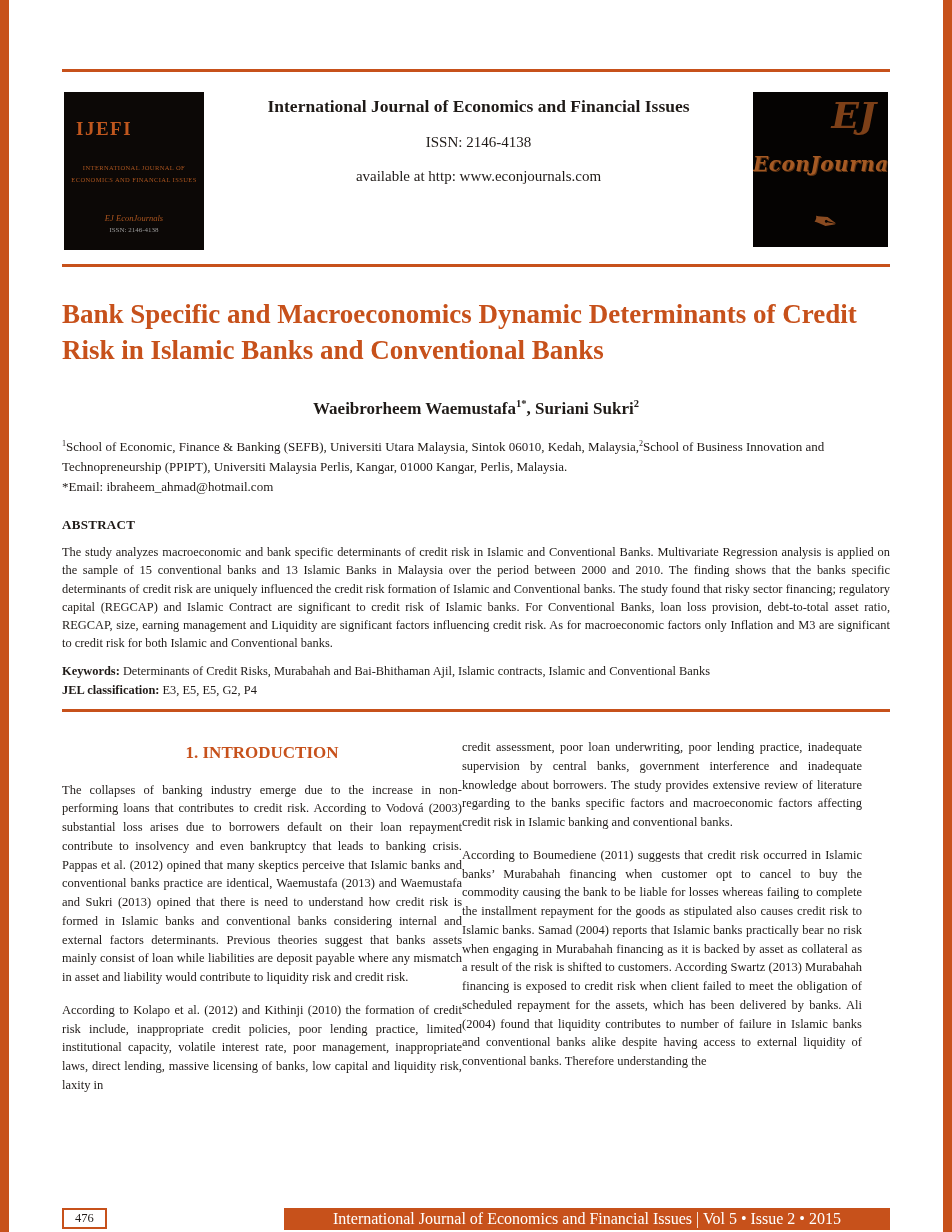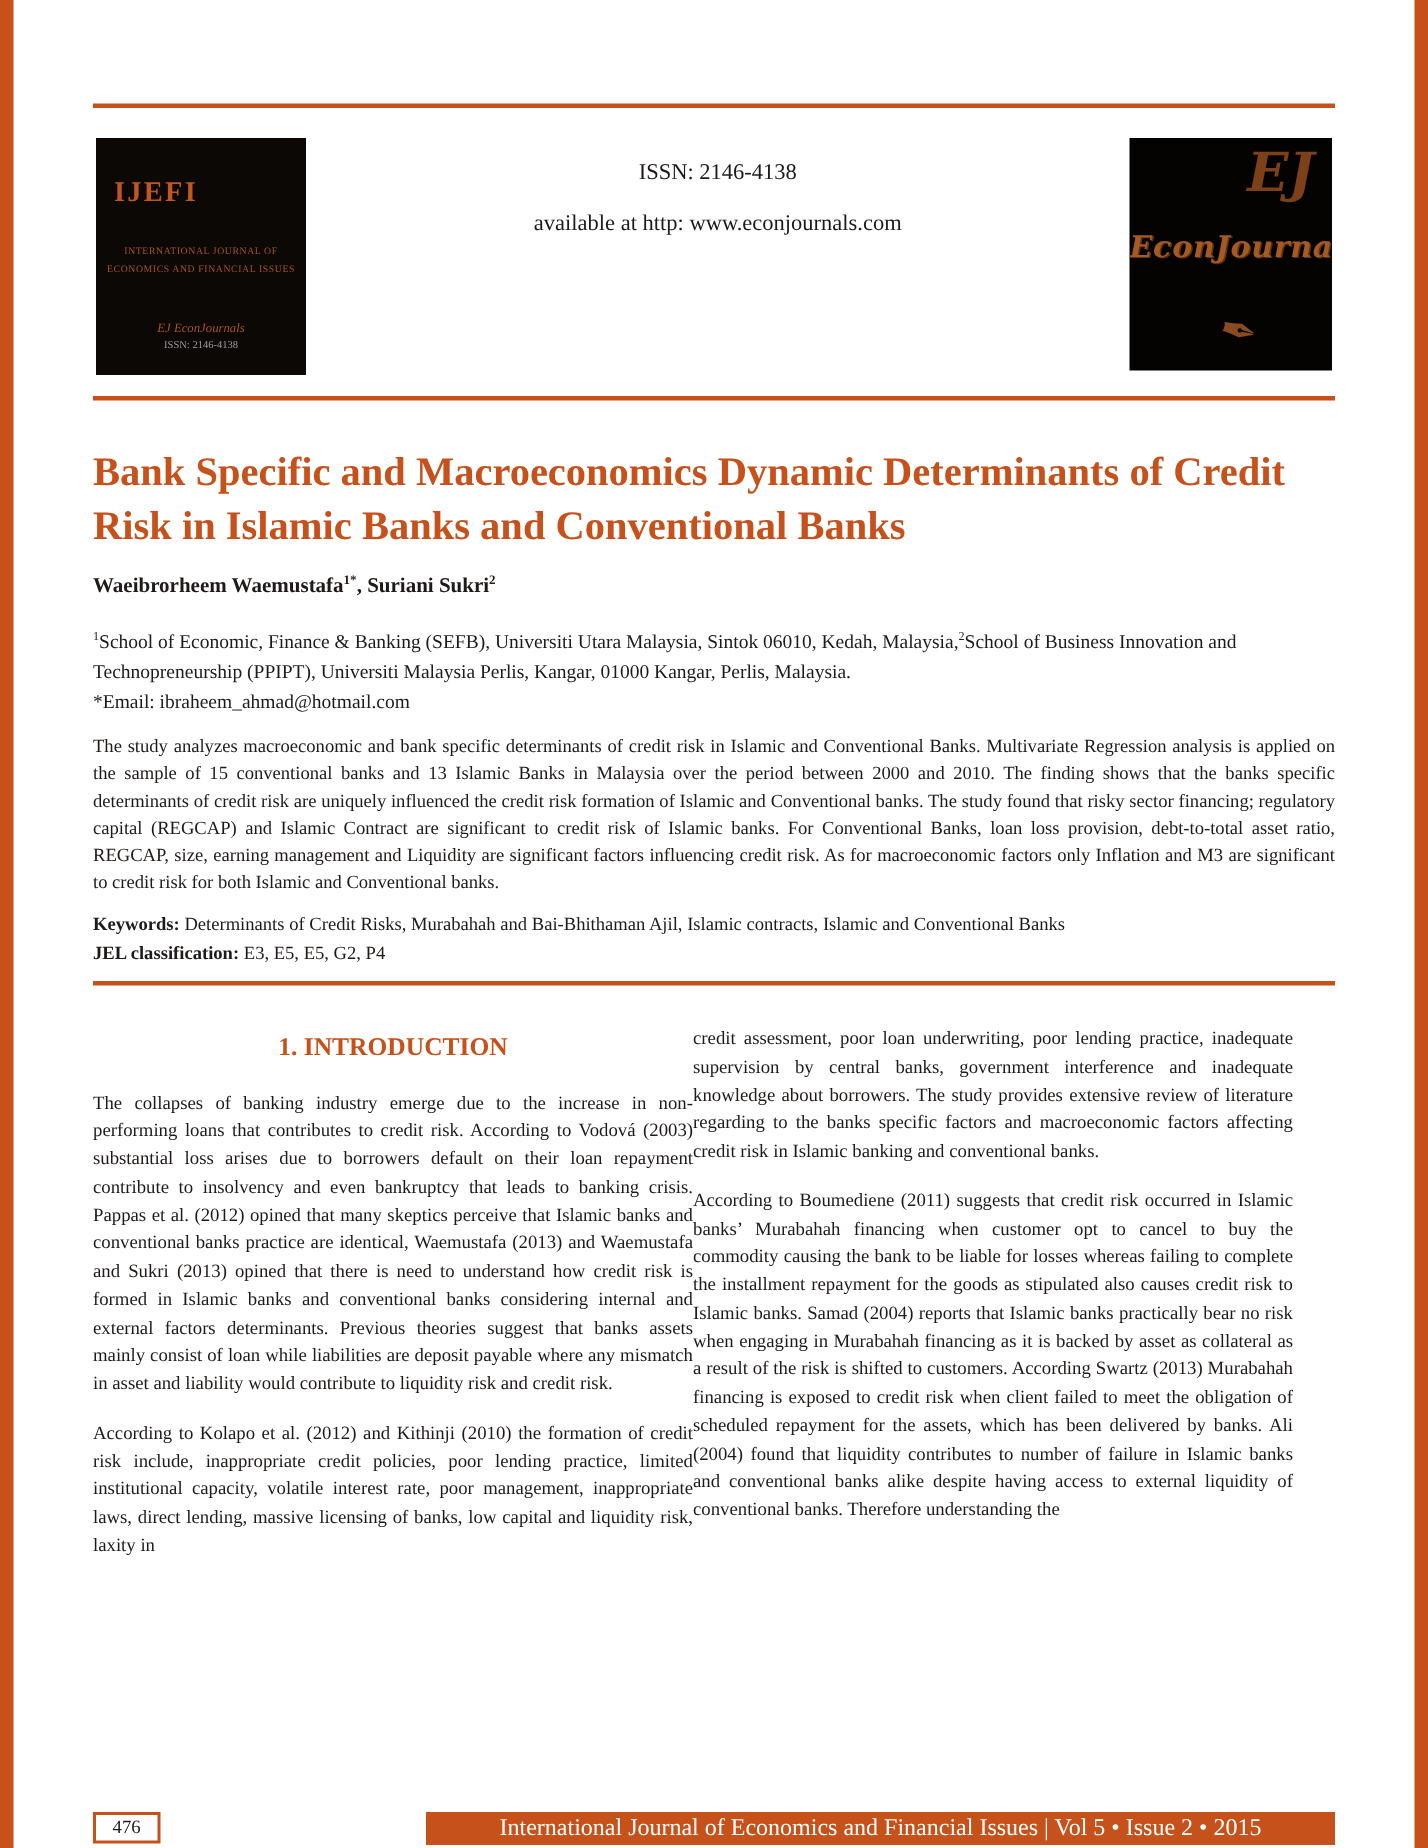--- a/index.html
+++ b/index.html
@@ -48,21 +48,21 @@
   .avail-line{font-size:15px;margin-top:17px;}
   .cite-line{font-size:12.6px;font-weight:bold;margin-top:19px;}
 
   .ej-logo{width:135px;height:155px;background:#050302;flex:none;position:relative;overflow:hidden;}
   .ej-initials{position:absolute;top:2px;right:12px;font-size:36px;font-style:italic;font-weight:bold;color:#7d4018;font-family:"DejaVu Serif",serif;margin-left:26px;}
   .ej-name{position:absolute;top:60px;left:0;right:0;text-align:center;font-size:20px;font-style:italic;font-weight:bold;color:#a55a24;text-shadow:1px 1px 0 #5e3212;letter-spacing:0.5px;font-family:"DejaVu Serif",serif;}
   .ej-quill{position:absolute;bottom:8px;left:60px;font-size:30px;color:#8a4b21;transform:rotate(14deg);}
 
   
   .article-title{color:var(--accent);font-size:27px;font-weight:bold;line-height:1.32;margin-top:30px;}
-  .authors{font-size:14px;font-weight:bold;margin-top:13px;}
+  .authors{font-size:17px;font-weight:bold;margin-top:30px;text-align:center;}
   sup{font-size:0.62em;}
   .affil{font-size:13px;line-height:1.55;margin-top:18px;}
   .abs-head{font-size:13px;font-weight:bold;margin-top:20px;letter-spacing:0.3px;}
   .abs-body{font-size:12.4px;line-height:1.46;text-align:justify;margin-top:10px;}
   .kw{font-size:12.4px;line-height:1.5;margin-top:10px;}
   .kw b{font-weight:bold;}
 
   
   .columns{display:flex;margin-top:26px;}
   .col{width:400px;font-size:12.5px;line-height:1.5;text-align:justify;}
@@ -98,20 +98,21 @@
         <div class="cover-masthead">IJEFI</div>
         <div class="cover-mid">
           <div>INTERNATIONAL JOURNAL OF</div>
           <div>ECONOMICS AND FINANCIAL ISSUES</div>
         </div>
         <div class="cover-pub">EJ EconJournals</div>
         <div class="cover-issn">ISSN: 2146-4138</div>
       </div>
 
       <div class="header-center">
+        <div class="journal-title">International Journal of Economics and Financial Issues</div>
         <div class="issn-line">ISSN: 2146-4138</div>
         <div class="avail-line">available at http: www.econjournals.com</div>
       </div>
 
       <div class="ej-logo">
         <div class="ej-initials">EJ</div>
         <div class="ej-name">EconJournals</div>
         <div class="ej-quill">✒</div>
       </div>
 
@@ -121,20 +122,21 @@
 
     <h1 class="article-title">Bank Specific and Macroeconomics Dynamic Determinants of Credit Risk in Islamic Banks and Conventional Banks</h1>
 
     <div class="authors"><span>Waeibrorheem Waemustafa</span><sup>1*</sup><span>, </span><span>Suriani Sukri</span><sup>2</sup></div>
 
     <div class="affil">
       <div><sup>1</sup><span>School of Economic, Finance &amp; Banking (SEFB), Universiti Utara Malaysia, Sintok 06010, Kedah, Malaysia,</span><sup>2</sup><span>School of Business Innovation and Technopreneurship (PPIPT), Universiti Malaysia Perlis, Kangar, 01000 Kangar, Perlis, Malaysia.</span></div>
       <div>*Email: ibraheem_ahmad@hotmail.com</div>
     </div>
 
+    <div class="abs-head">ABSTRACT</div>
     <p class="abs-body">The study analyzes macroeconomic and bank specific determinants of credit risk in Islamic and Conventional Banks. Multivariate Regression analysis is applied on the sample of 15 conventional banks and 13 Islamic Banks in Malaysia over the period between 2000 and 2010. The finding shows that the banks specific determinants of credit risk are uniquely influenced the credit risk formation of Islamic and Conventional banks. The study found that risky sector financing; regulatory capital (REGCAP) and Islamic Contract are significant to credit risk of Islamic banks. For Conventional Banks, loan loss provision, debt-to-total asset ratio, REGCAP, size, earning management and Liquidity are significant factors influencing credit risk. As for macroeconomic factors only Inflation and M3 are significant to credit risk for both Islamic and Conventional banks.</p>
 
     <div class="kw"><b>Keywords:</b><span> Determinants of Credit Risks, Murabahah and Bai-Bhithaman Ajil, Islamic contracts, Islamic and Conventional Banks</span><br>
       <b>JEL classification:</b><span> E3, E5, E5, G2, P4</span>
     </div>
 
     <div class="rule rule-kw"></div>
 
     <div class="columns">
       <div class="col">

